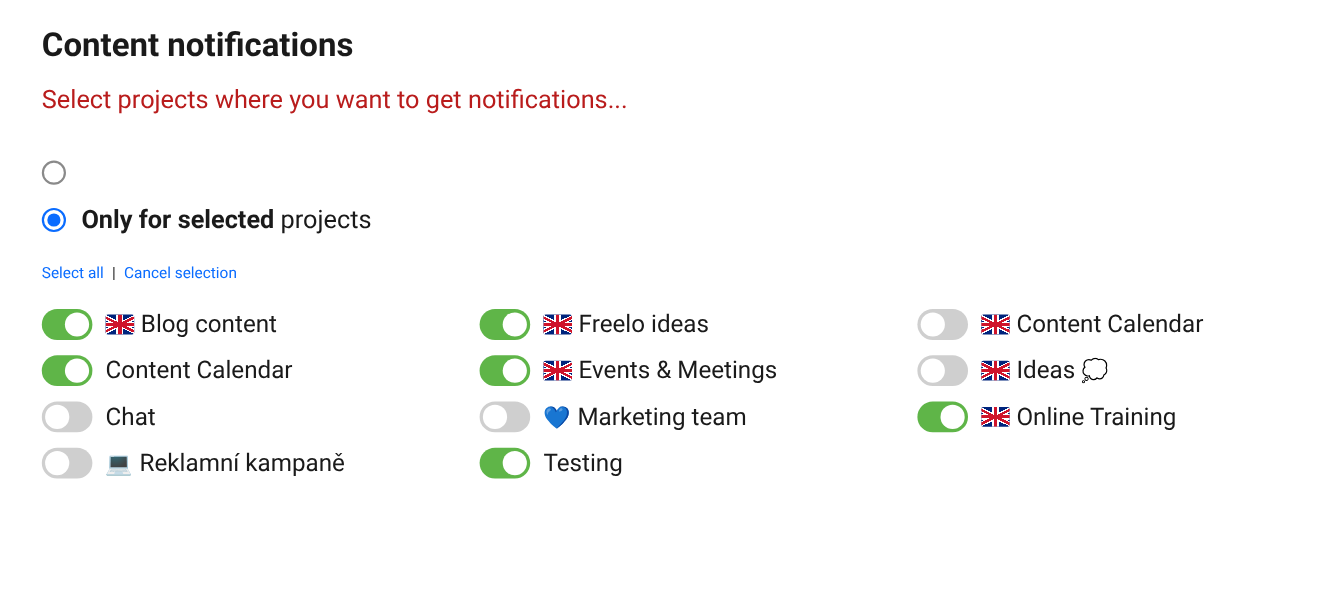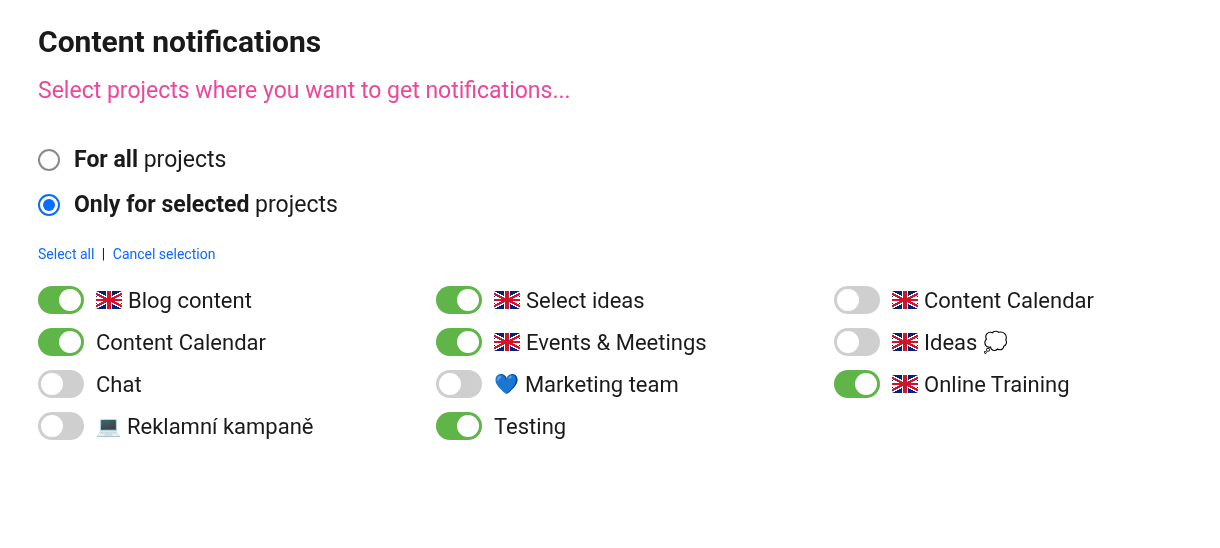--- a/index.html
+++ b/index.html
@@ -15,21 +15,21 @@
       width: 1220px;
     }
     .title {
       font-size: 30px;
       font-weight: 700;
       color: #1a1a1a;
       margin-bottom: 18px;
     }
     .subtitle {
       font-size: 23px;
-      color: #ec4899;
+      color: #b91c1c;
       font-weight: 400;
       margin-bottom: 42px;
     }
     .radio-group {
       margin-bottom: 28px;
     }
     .radio-row {
       display: flex;
       align-items: center;
       gap: 14px;
@@ -160,23 +160,20 @@
   </style>
 </head>
 <body>
 
 <h1 class="title">Content notifications</h1>
 <p class="subtitle">Select projects where you want to get notifications...</p>
 
 <div class="radio-group">
   <div class="radio-row">
     <span class="radio"></span>
-    <span class="radio-label">
-      <span class="bold">For all</span><span> projects</span>
-    </span>
   </div>
   <div class="radio-row">
     <span class="radio checked"></span>
     <span class="radio-label">
       <span class="bold">Only for selected</span><span> projects</span>
     </span>
   </div>
 </div>
 
 <div class="action-line">
@@ -190,21 +187,21 @@
       <span class="toggle on"></span>
       <span class="project-label">
         <span class="flag-uk"></span>
         <span>Blog content</span>
       </span>
     </div>
     <div class="project-item">
       <span class="toggle on"></span>
       <span class="project-label">
         <span class="flag-uk"></span>
-        <span>Select ideas</span>
+        <span>Freelo ideas</span>
       </span>
     </div>
     <div class="project-item">
       <span class="toggle off"></span>
       <span class="project-label">
         <span class="flag-uk"></span>
         <span>Content Calendar</span>
       </span>
     </div>
     <div class="project-item">

